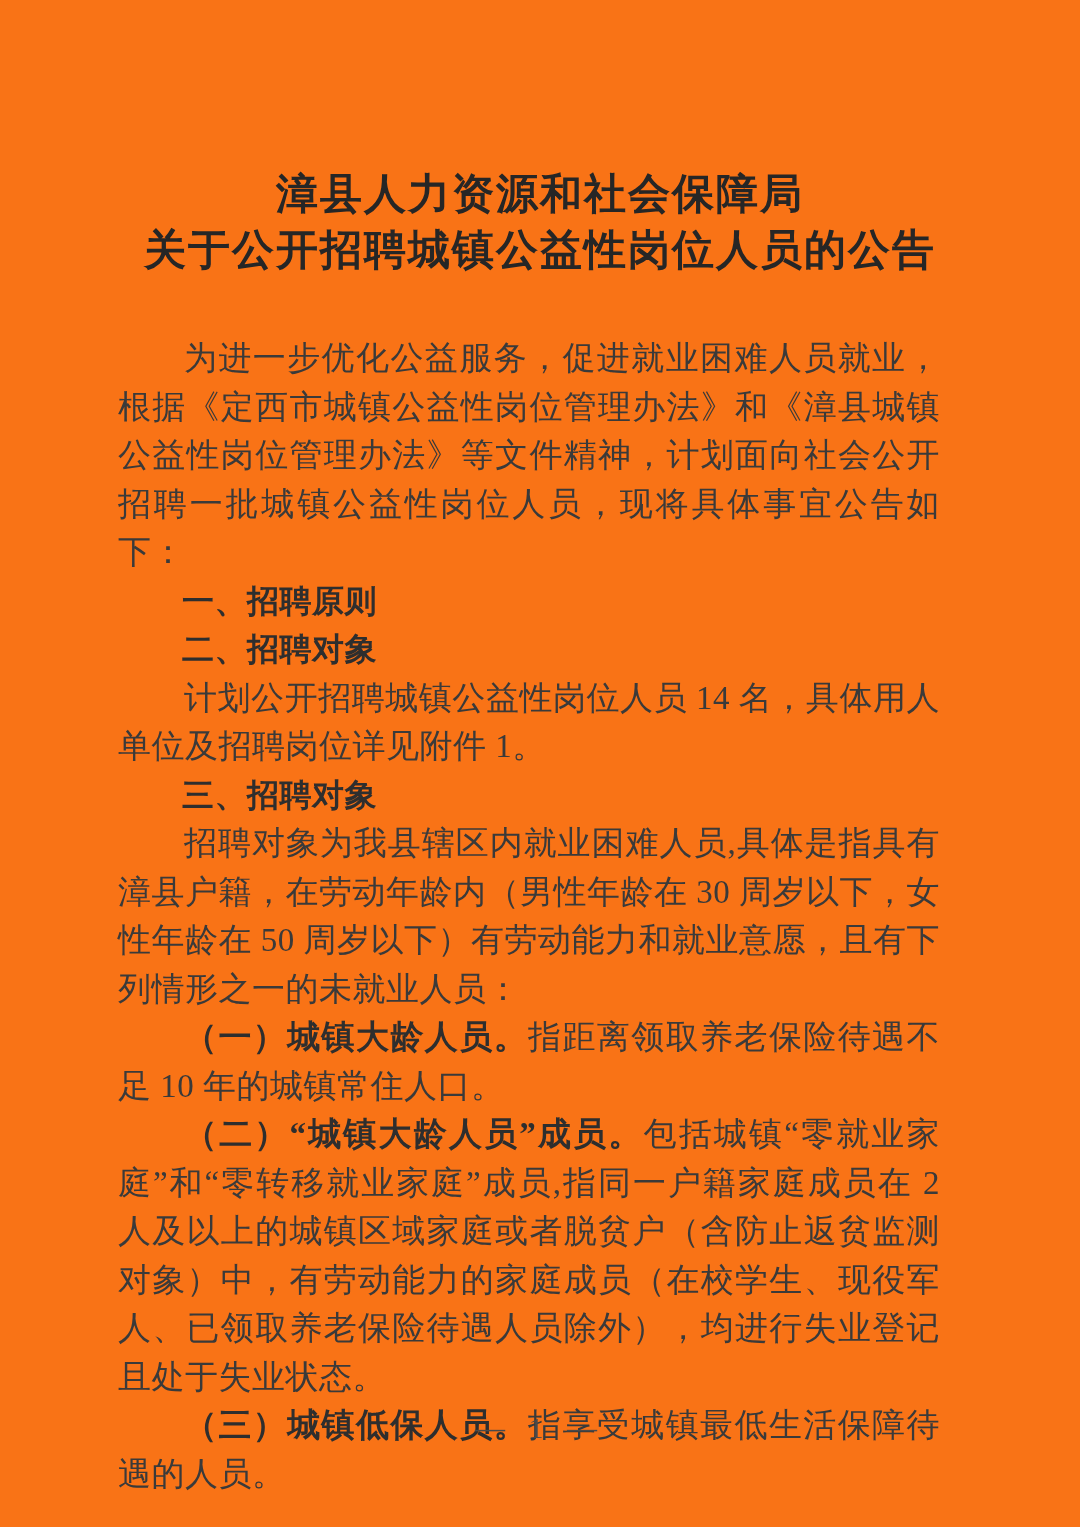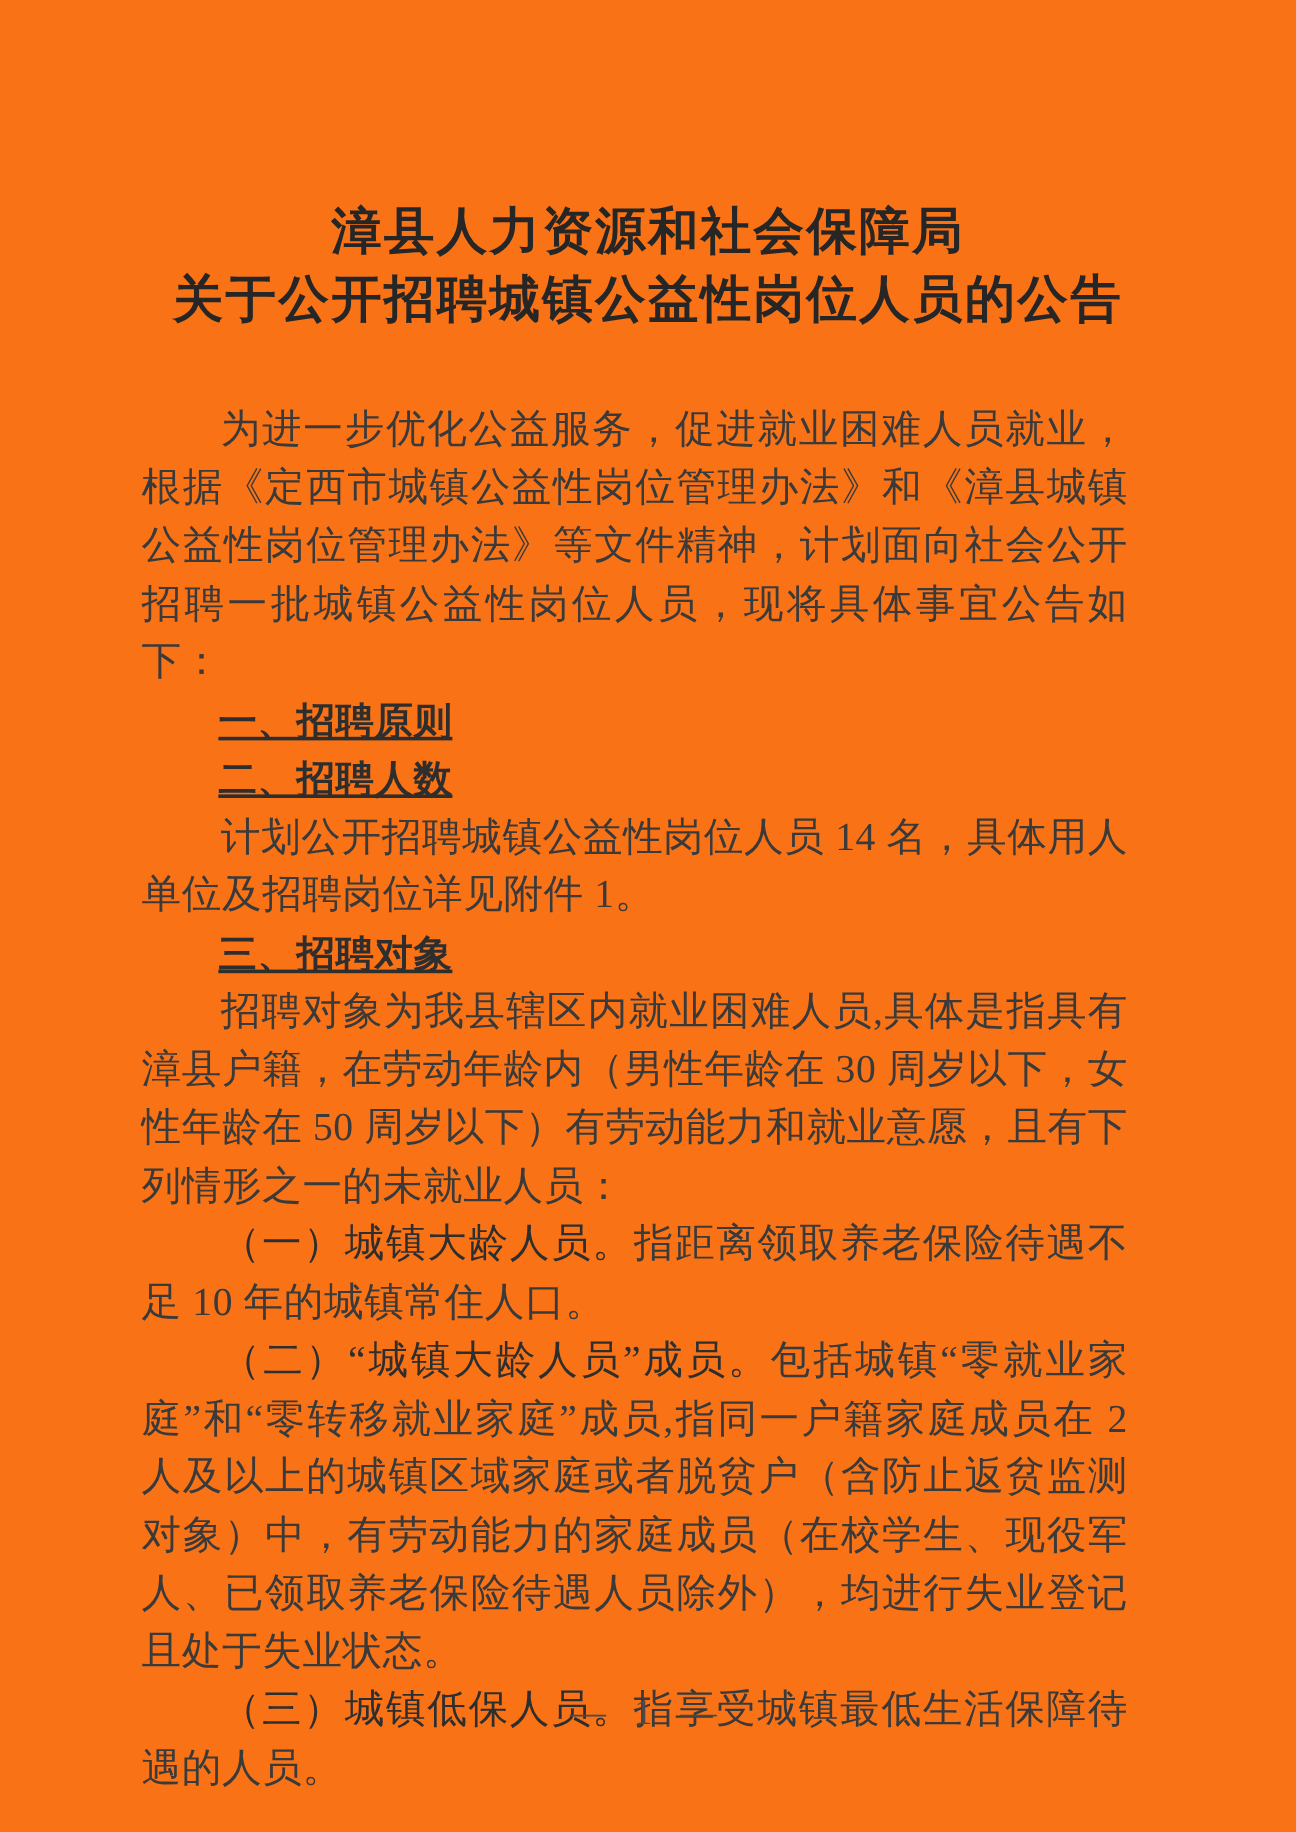--- a/index.html
+++ b/index.html
@@ -36,24 +36,23 @@
     margin: 0;
     text-indent: 2em;
   }
   .section-heading {
     margin: 0;
     text-indent: 2em;
     font-weight: 700;
     color: #2e2e2e;
     font-family: "Liberation Sans", "DejaVu Sans", sans-serif;
     font-size: 32px;
-    text-decoration: underline;
   }
   .item-lead {
-    font-weight: 400;
+    font-weight: 700;
     color: #2e2e2e;
   }
   .footer-pagenum {
     position: absolute;
     bottom: 82px;
     left: 0;
     width: 100%;
     text-align: center;
     font-size: 30px;
     letter-spacing: 8px;
@@ -69,21 +68,21 @@
     <span class="title-line">漳县人力资源和社会保障局</span>
     <span class="title-line">关于公开招聘城镇公益性岗位人员的公告</span>
   </h1>
 
   <div class="doc-body">
 
     <p class="para">为进一步优化公益服务，促进就业困难人员就业，根据《定西市城镇公益性岗位管理办法》和《漳县城镇公益性岗位管理办法》等文件精神，计划面向社会公开招聘一批城镇公益性岗位人员，现将具体事宜公告如下：</p>
 
     <p class="section-heading">一、招聘原则</p>
 
-    <p class="section-heading">二、招聘人数</p>
+    <p class="section-heading">二、招聘对象</p>
     <p class="para">计划公开招聘城镇公益性岗位人员 14 名，具体用人单位及招聘岗位详见附件 1。</p>
 
     <p class="section-heading">三、招聘对象</p>
     <p class="para">招聘对象为我县辖区内就业困难人员,具体是指具有漳县户籍，在劳动年龄内（男性年龄在 30 周岁以下，女性年龄在 50 周岁以下）有劳动能力和就业意愿，且有下列情形之一的未就业人员：</p>
 
     <p class="para">
       <strong class="item-lead">（一）城镇大龄人员。</strong><span>指距离领取养老保险待遇不足 10 年的城镇常住人口。</span>
     </p>
 
     <p class="para">

